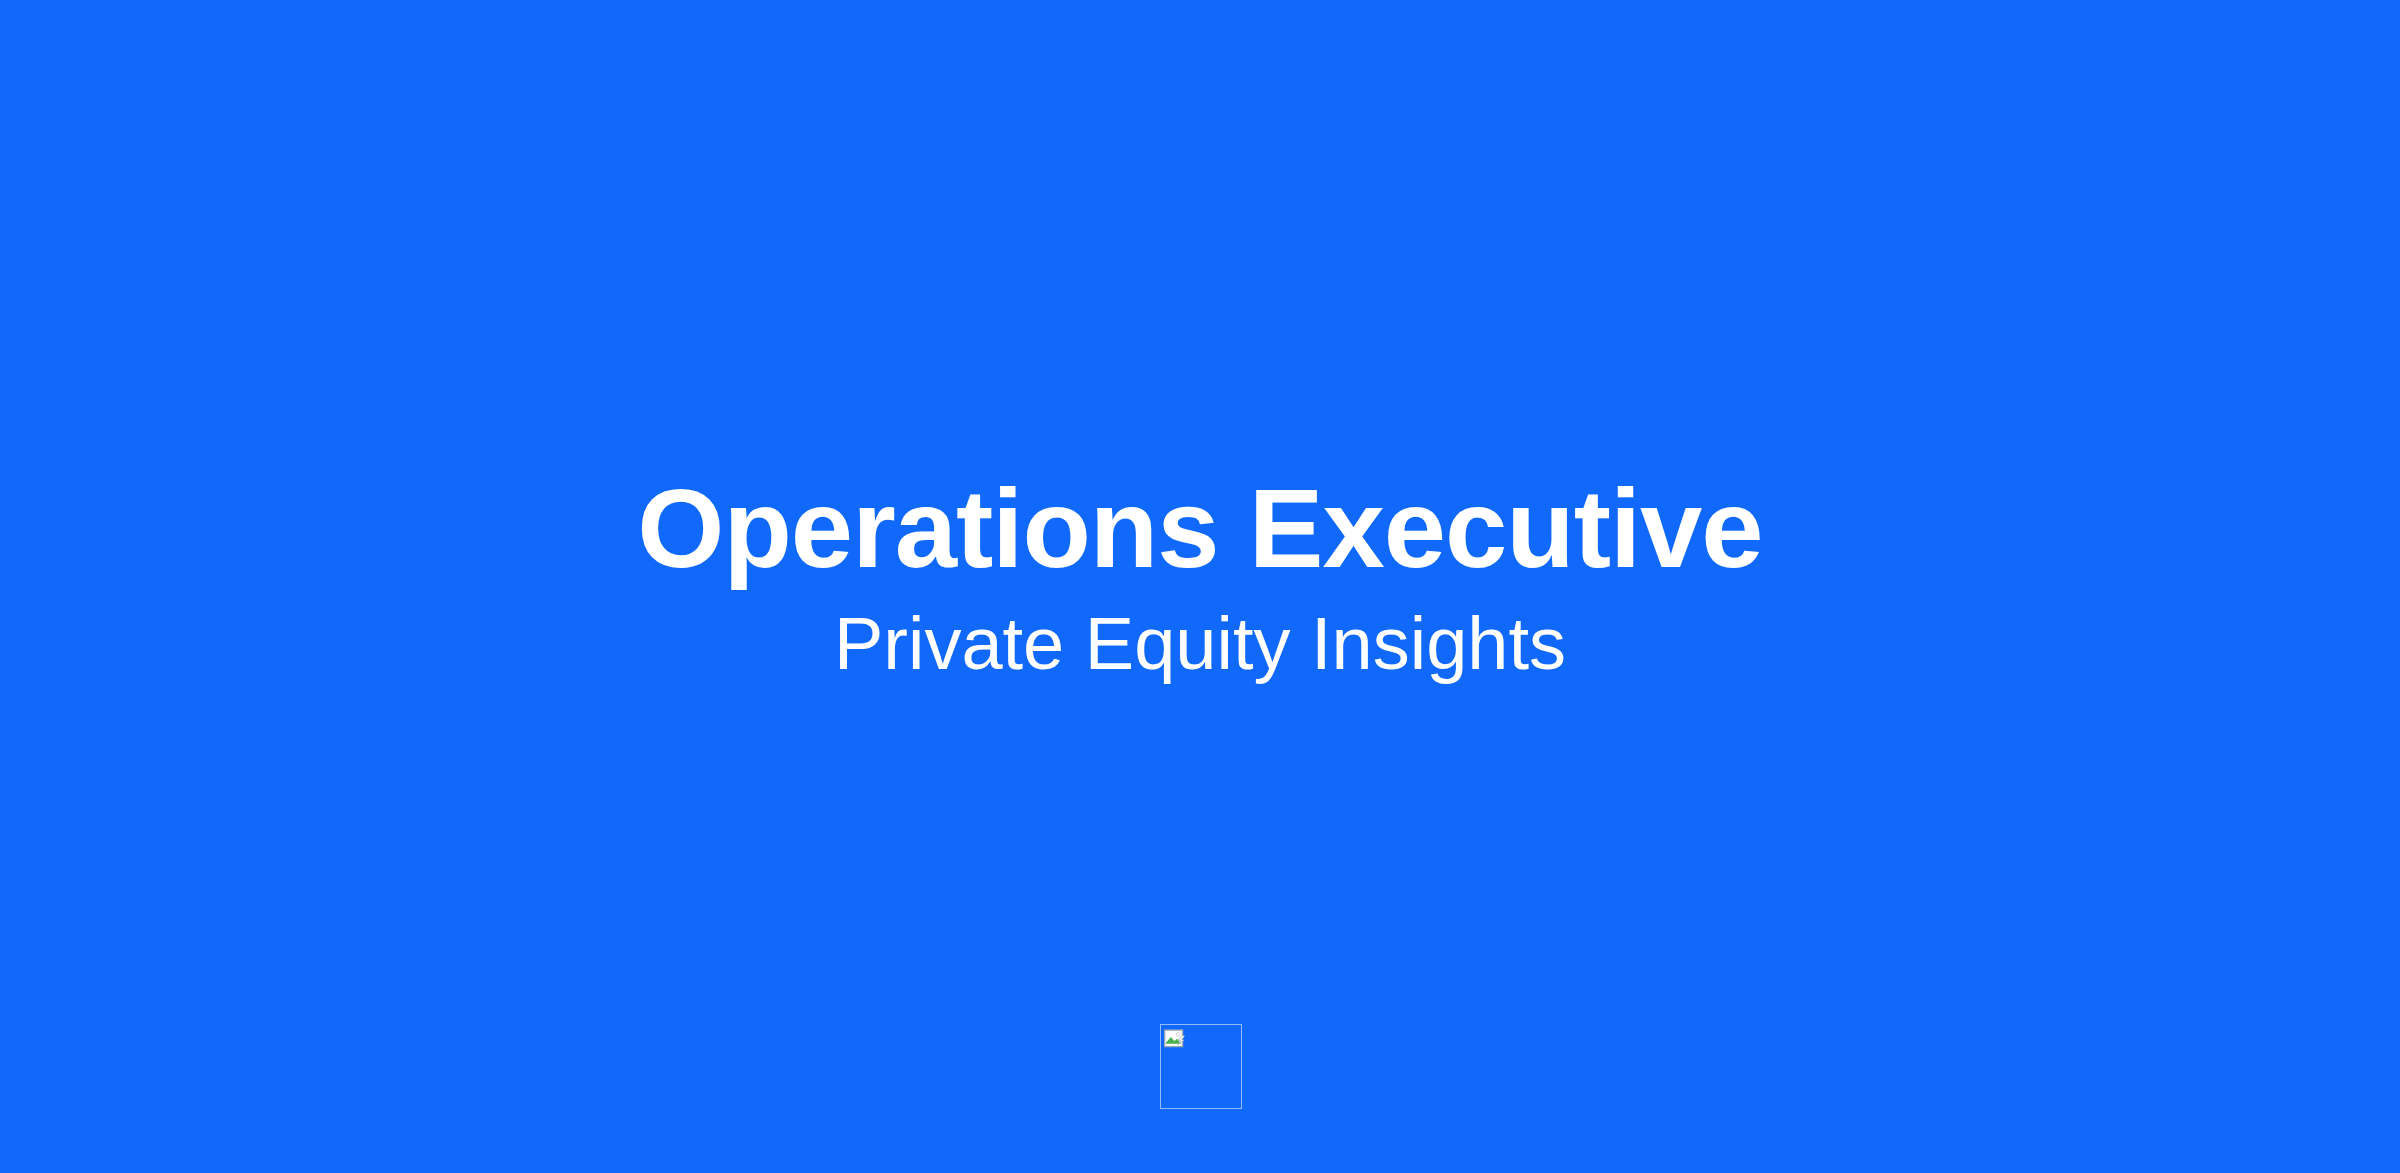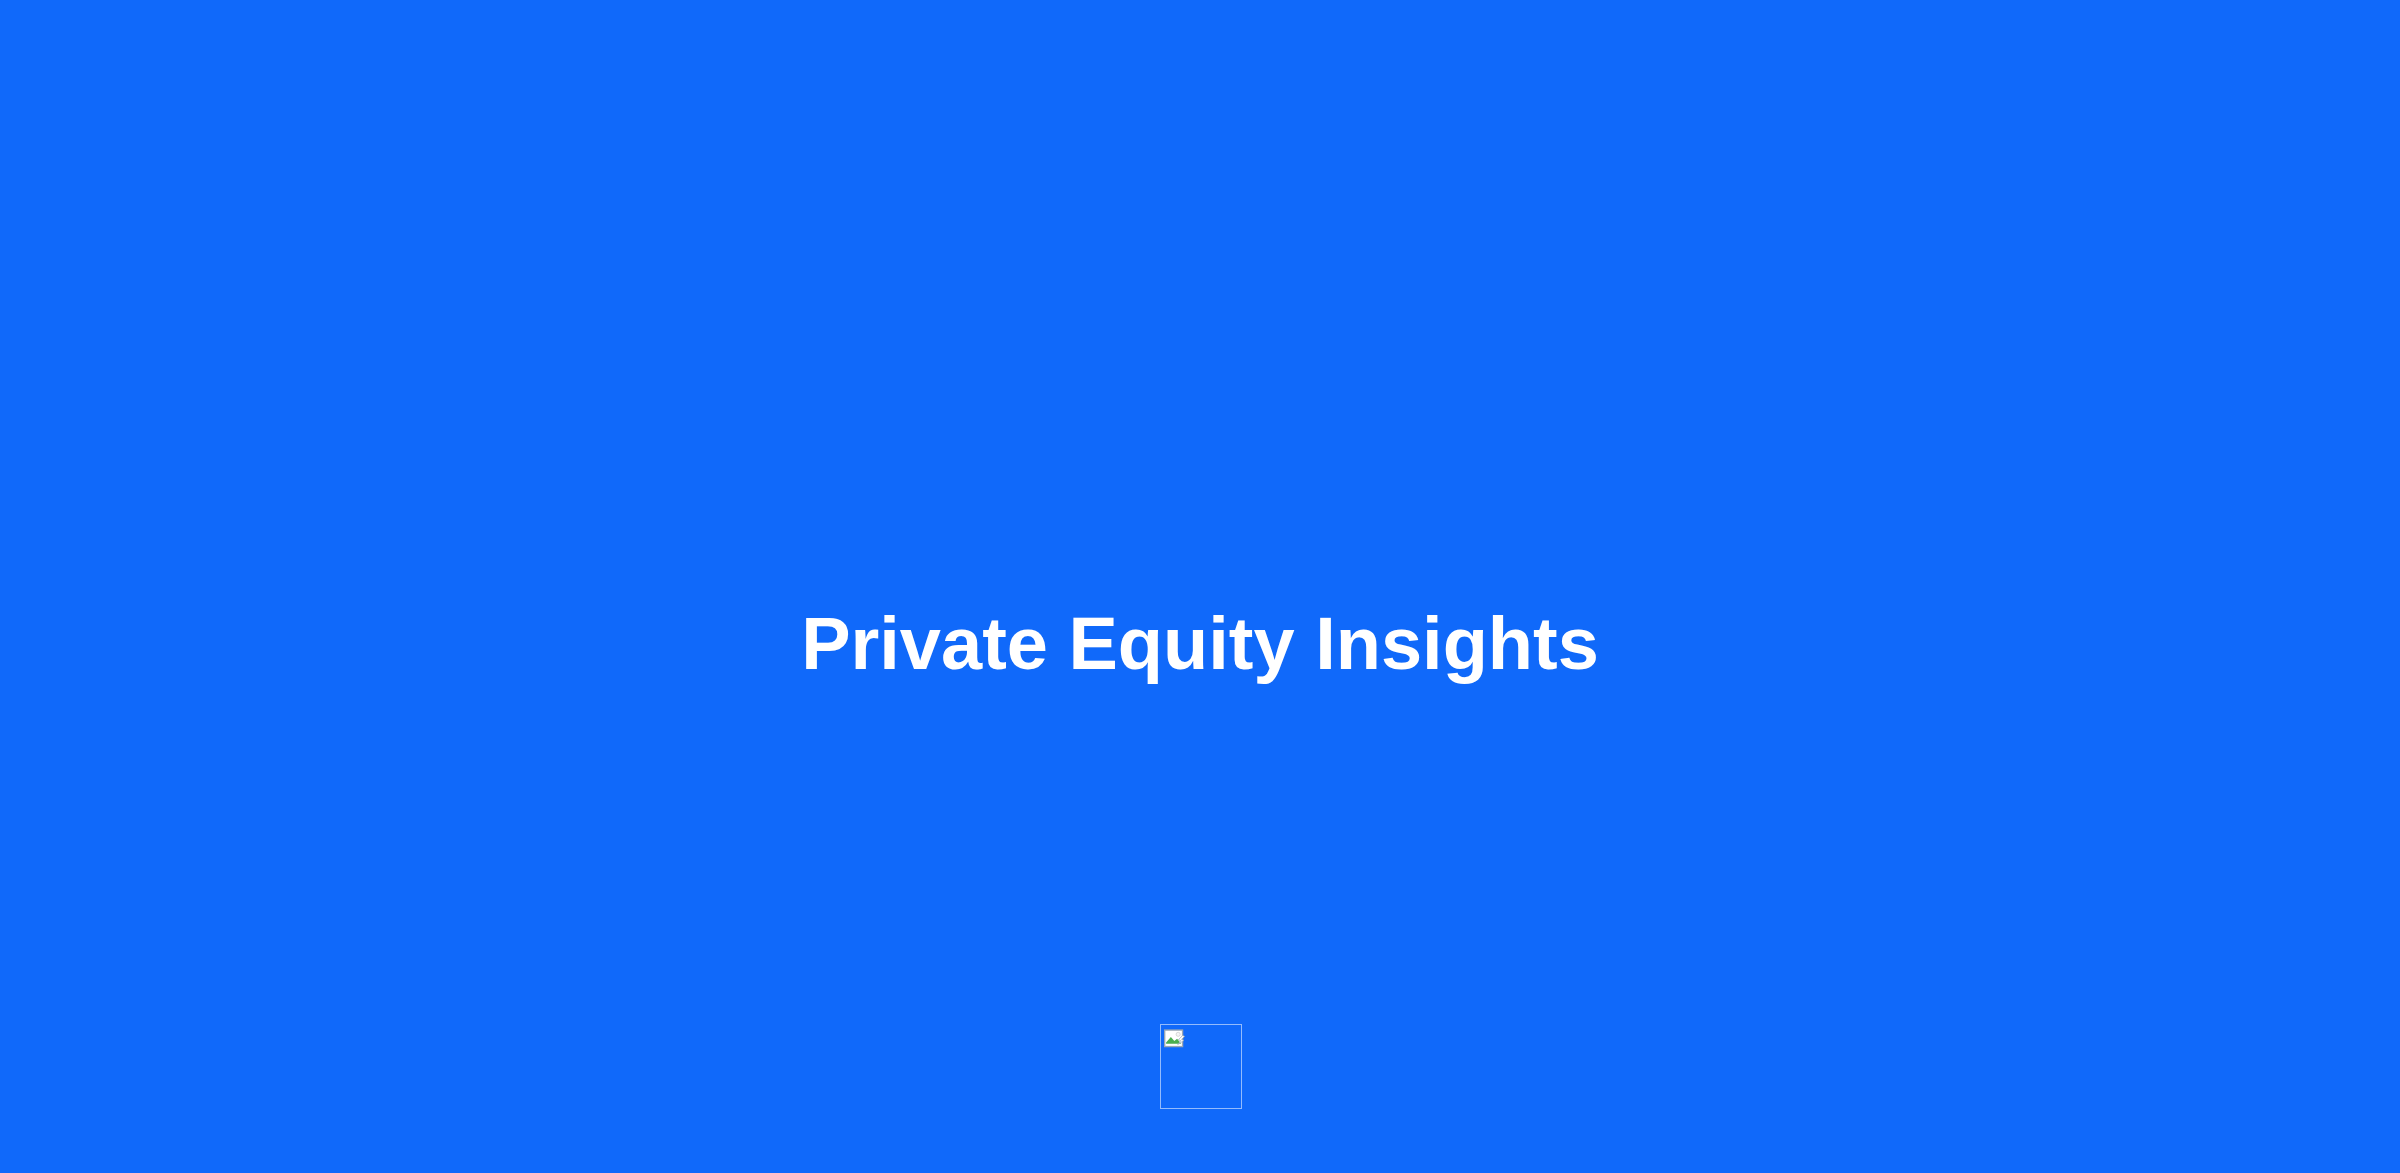--- a/index.html
+++ b/index.html
@@ -53,21 +53,21 @@
   }
 
   .slide-subtitle {
     position: absolute;
     left: 0;
     right: 0;
     top: 540px;
     text-align: center;
     color: #ffffff;
     font-family: "Liberation Sans", sans-serif;
-    font-weight: bold;
+    font-weight: normal;
     font-size: 74px;
     line-height: 86px;
     letter-spacing: 0px;
     white-space: nowrap;
   }
 
   
   .broken-image {
     position: absolute;
     left: 1160px;
@@ -88,20 +88,21 @@
     display: block;
   }
 </style>
 </head>
 <body>
 
 <div class="slide">
 
   <div class="title-block">
 
+    <h1 class="slide-title">Operations Executive</h1>
 
     <h2 class="slide-subtitle">Private Equity Insights</h2>
 
   </div>
 
   <div class="broken-image">
     <svg class="broken-icon" viewBox="0 0 16 16" xmlns="http://www.w3.org/2000/svg">
       <rect x="0.5" y="1.5" width="13" height="12" fill="#ffffff" stroke="#9aa7b4" stroke-width="1"></rect>
       <path d="M1.5 10.5 L5 6.5 L7.5 9.5 L9.5 7.8 L12.5 11.5 L1.5 11.5 Z" fill="#4caf50"></path>
       <circle cx="10.3" cy="4.6" r="1.5" fill="#f5f5f5" stroke="#bdbdbd" stroke-width="0.4"></circle>

